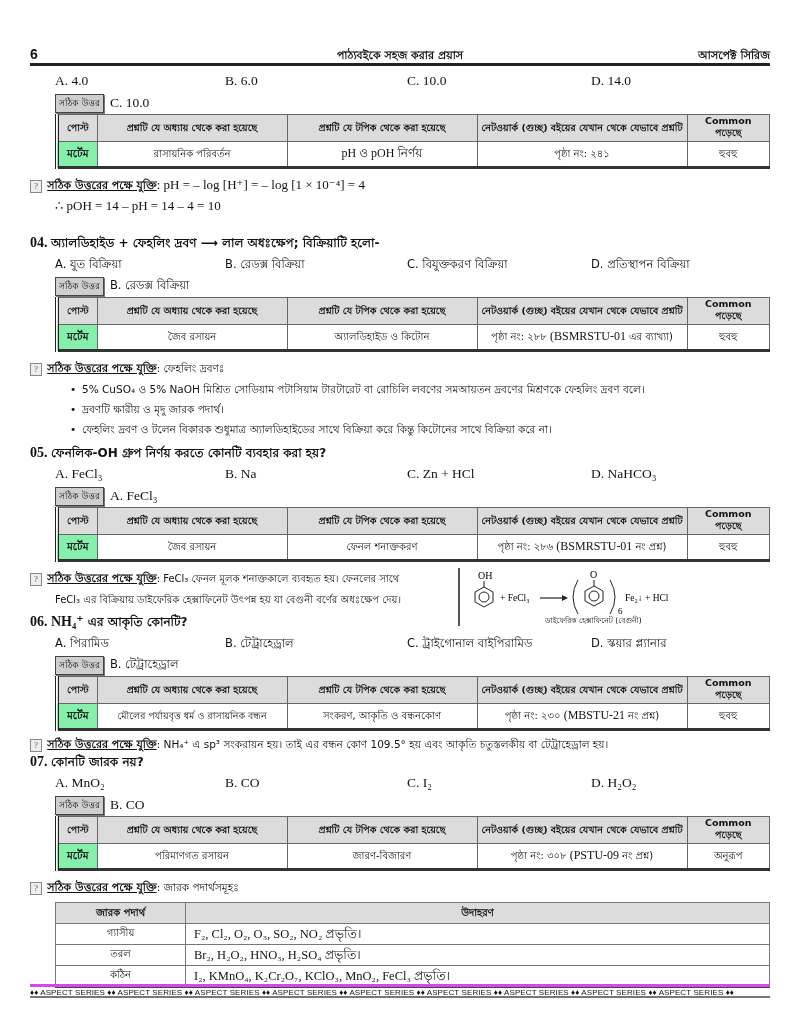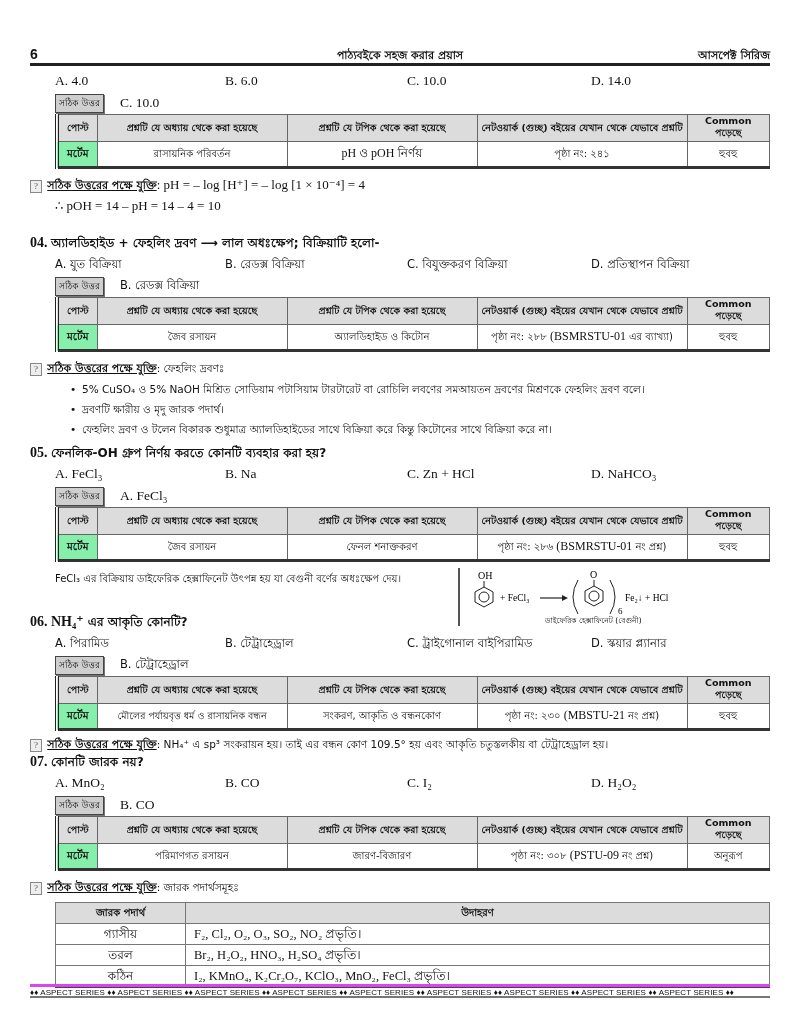--- a/index.html
+++ b/index.html
@@ -13,21 +13,21 @@
   .header .right { position: absolute; right: 0; top: 1px; font-family: "DejaVu Sans", sans-serif; font-size: 11px; font-weight: bold; }
 
   .q { position: absolute; left: 30px; width: 740px; }
   .q-title { font-weight: bold; font-size: 14px; height: 20px; line-height: 20px; }
   .q-title .bn { font-family: "DejaVu Sans", sans-serif; font-size: 12px; }
   .opts { position: relative; height: 22px; margin-left: 25px; line-height: 22px; font-size: 13.5px; }
   .opts span.opt { position: absolute; top: 0; }
   .opts .o0 { left: 0; } .opts .o1 { left: 170px; } .opts .o2 { left: 352px; } .opts .o3 { left: 536px; }
   .bnt { font-family: "DejaVu Sans", sans-serif; font-size: 11.5px; }
 
-  .ans { height: 22px; margin-left: 25px; display: flex; align-items: center; gap: 16px; font-size: 13.5px; }
+  .ans { height: 22px; margin-left: 25px; display: flex; align-items: center; gap: 6px; font-size: 13.5px; }
   .ans-badge { border: 1.5px solid #444; background: #cfcfcf; font-family: "DejaVu Sans", sans-serif; font-size: 9px; padding: 1px 3px; box-shadow: 1px 1px 0 #777; }
 
   table.pm { margin-left: 25px; width: 715px; border-collapse: collapse; border-left: 4px double #222; border-bottom: 3px solid #333; border-top: 1px solid #555; border-right: 1px solid #555; }
   table.pm td { border: 1px solid #666; font-size: 10.5px; text-align: center; height: 20px; padding: 0 3px; }
   table.pm tr.h td { background: #dcdcdc; font-family: "DejaVu Sans", sans-serif; font-weight: bold; font-size: 9.5px; height: 20px; }
   table.pm td.pmlabel { background: #86efac; font-family: "DejaVu Sans", sans-serif; font-weight: bold; font-size: 10.5px; width: 40px; }
   table.pm tr.v td { height: 26px; }
   table.pm tr.v td.bn-s { font-family: "DejaVu Sans", sans-serif; font-size: 10px; }
   table.pm tr.v td.mix { font-size: 12px; }
   table.pm tr.v td.mix .b { font-family: "DejaVu Sans", sans-serif; font-size: 10px; }
@@ -40,21 +40,21 @@
   ul.bul { margin-left: 40px; list-style: none; }
   ul.bul li { position: relative; padding-left: 12px; line-height: 20px; font-size: 12.5px; }
   ul.bul li::before { content: "\2022"; position: absolute; left: 0; top: 0; }
 
   .rxn { position: absolute; left: 428px; top: 0; width: 300px; height: 58px; border-left: 2px solid #555; padding-left: 10px; }
   .rxn svg { display: block; }
 
   table.ox { margin-left: 25px; width: 715px; border-collapse: collapse; margin-top: 4px; border: 1px solid #555; border-bottom: 2px solid #444; }
   table.ox td { border: 1px solid #777; height: 20px; font-size: 12.5px; padding: 0 8px; }
   table.ox tr.h td { background: #dcdcdc; font-family: "DejaVu Sans", sans-serif; font-weight: bold; font-size: 10px; text-align: center; }
-  table.ox td.k { text-align: center; font-family: Liberation Sans, sans-serif; font-size: 12px; width: 130px; }
+  table.ox td.k { text-align: center; font-family: Liberation Mono, monospace; font-size: 10px; width: 130px; }
 
   .footer { position: absolute; left: 30px; top: 984px; width: 740px; height: 14px; border-top: 3px solid #d946ef; border-bottom: 2px solid #777; font-family: "Liberation Sans", sans-serif; font-size: 8px; line-height: 11px; text-align: left; white-space: nowrap; overflow: hidden; letter-spacing: 0.1px; }
 </style>
 </head>
 <body>
 
 <div class="page">
 
   <div class="header">
     <span class="pg">6</span>
@@ -173,20 +173,24 @@
       <tr class="v">
         <td class="pmlabel">মর্টেম</td>
         <td class="bn-s">জৈব রসায়ন</td>
         <td class="bn-s">ফেনল শনাক্তকরণ</td>
         <td class="mix"><span class="b">পৃষ্ঠা নং: ২৮৬ </span><span>(BSMRSTU-01 </span><span class="b">নং প্রশ্ন)</span></td>
         <td class="bn-s">হুবহু</td>
       </tr>
     </tbody>
       </table>
     <div class="exp" style="height:62px;">
+      <div style="width:420px; white-space:nowrap; overflow:hidden;">
+        <span class="eicon">?</span>
+        <span class="elabel">সঠিক উত্তরের পক্ষে যুক্তি</span><span class="etext-bn" style="font-size:10px">: FeCl₃ ফেনল মূলক শনাক্তকালে ব্যবহৃত হয়। ফেনলের সাথে</span>
+      </div>
       <div class="etext-bn" style="margin-left:25px; width:400px; white-space:nowrap; overflow:hidden; font-size:10px; line-height:22px;">FeCl₃ এর বিক্রিয়ায় ডাইফেরিক হেক্সাফিনেট উৎপন্ন হয় যা বেগুনী বর্ণের অধঃক্ষেপ দেয়।</div>
       <div class="rxn">
         <svg width="290" height="58">
           <text x="8" y="11" font-size="10" font-family="Liberation Serif, serif">OH</text>
           <line x1="14" y1="13" x2="14" y2="19" stroke="#222" stroke-width="1"></line>
           <polygon points="14,19 23,24 23,34 14,39 5,34 5,24" fill="none" stroke="#222" stroke-width="1"></polygon>
           <circle cx="14" cy="29" r="5" fill="none" stroke="#222" stroke-width="1"></circle>
           <text x="30" y="33" font-size="9.5" font-family="Liberation Serif, serif">+ FeCl₃</text>
           <line x1="70" y1="30" x2="92" y2="30" stroke="#222" stroke-width="1.2"></line>
           <polygon points="92,27 98,30 92,33" fill="#222"></polygon>

